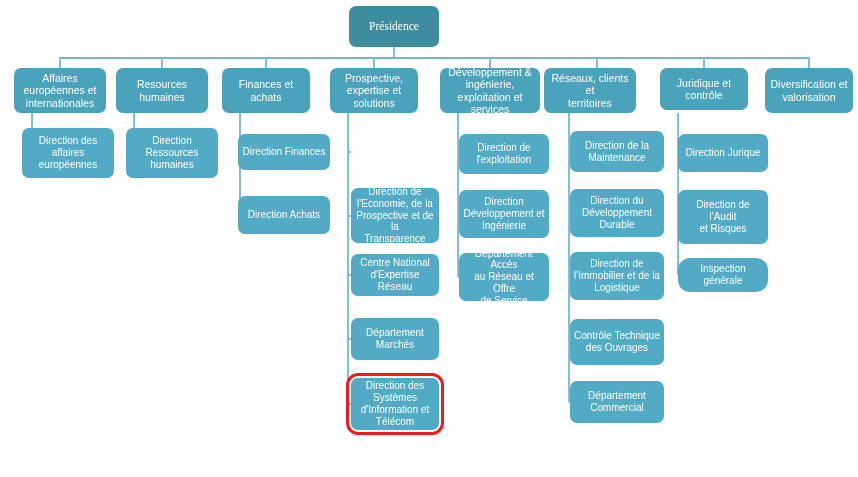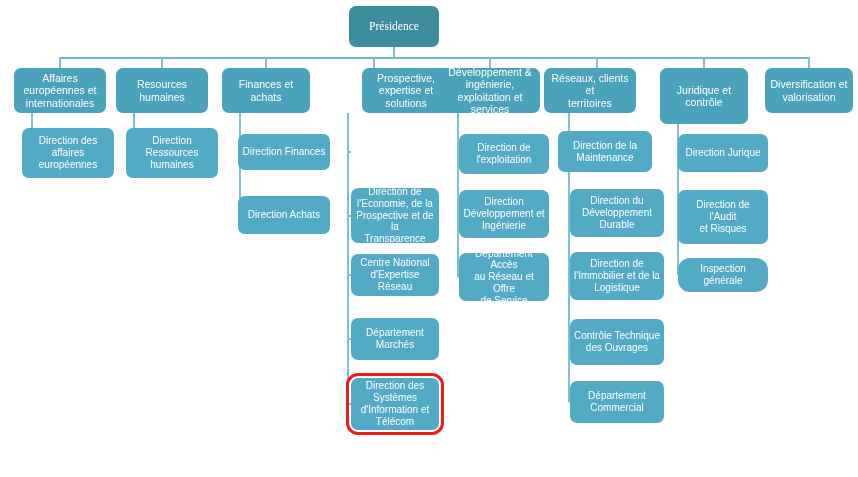--- a/index.html
+++ b/index.html
@@ -84,21 +84,21 @@
 humaines</div>
     <div class="conn v" style="left: 265px; top: 57px; width: 2px; height: 11px;"></div>
     <div class="node dept" style="left: 222px; top: 68px; width: 88px; height: 45px;">Finances et
 achats</div>
     <div class="conn v" style="left: 239px; top: 113px; width: 2px; height: 102px;"></div>
     <div class="conn h" style="left: 240px; top: 151px; height: 2px;"></div>
     <div class="node unit" style="left: 238px; top: 134px; width: 92px; height: 36px;">Direction Finances</div>
     <div class="conn h" style="left: 240px; top: 214px; height: 2px;"></div>
     <div class="node unit" style="left: 238px; top: 196px; width: 92px; height: 38px;">Direction Achats</div>
     <div class="conn v" style="left: 373px; top: 57px; width: 2px; height: 11px;"></div>
-    <div class="node dept" style="left: 330px; top: 68px; width: 88px; height: 45px; margin-left: 32px;">Prospective,
+    <div class="node dept" style="left: 330px; top: 68px; width: 88px; height: 45px;">Prospective,
 expertise et
 solutions</div>
     <div class="conn v" style="left: 347px; top: 113px; width: 2px; height: 291px;"></div>
     <div class="conn h" style="left: 348px; top: 150.5px; width: 3px; height: 2px;"></div>
     <div class="conn h" style="left: 348px; top: 214.5px; width: 3px; height: 2px;"></div>
     <div class="node unit" style="left: 351px; top: 188px; width: 88px; height: 55px;">Direction de
 l'Economie, de la
 Prospective et de la
 Transparence</div>
     <div class="conn h" style="left: 348px; top: 274px; width: 3px; height: 2px;"></div>
@@ -127,38 +127,38 @@
 Ingénierie</div>
     <div class="conn h" style="left: 458px; top: 276px; width: 1px; height: 2px;"></div>
     <div class="node unit" style="left: 459px; top: 253px; width: 90px; height: 48px;">Département Accès
 au Réseau et Offre
 de Service</div>
     <div class="conn v" style="left: 596px; top: 57px; width: 2px; height: 11px;"></div>
     <div class="node dept" style="left: 544px; top: 68px; width: 92px; height: 45px;">Réseaux, clients et
 territoires</div>
     <div class="conn v" style="left: 568px; top: 113px; width: 2px; height: 289px;"></div>
     <div class="conn h" style="left: 569px; top: 150.5px; width: 1px; height: 2px;"></div>
-    <div class="node unit" style="left: 558px; top: 131px; width: 94px; height: 41px;">Direction de la
+    <div class="node unit" style="left: 570px; top: 131px; width: 94px; height: 41px;">Direction de la
 Maintenance</div>
     <div class="conn h" style="left: 569px; top: 212px; width: 1px; height: 2px;"></div>
     <div class="node unit" style="left: 570px; top: 189px; width: 94px; height: 48px;">Direction du
 Développement
 Durable</div>
     <div class="conn h" style="left: 569px; top: 275px; width: 1px; height: 2px;"></div>
     <div class="node unit" style="left: 570px; top: 252px; width: 94px; height: 48px;">Direction de
 l'Immobilier et de la
 Logistique</div>
     <div class="conn h" style="left: 569px; top: 339px; width: 1px; height: 2px;"></div>
     <div class="node unit" style="left: 570px; top: 319px; width: 94px; height: 46px;">Contrôle Technique
 des Ouvrages</div>
     <div class="conn h" style="left: 569px; top: 401px; width: 1px; height: 2px;"></div>
     <div class="node unit" style="left: 570px; top: 381px; width: 94px; height: 42px;">Département
 Commercial</div>
     <div class="conn v" style="left: 703px; top: 57px; width: 2px; height: 11px;"></div>
-    <div class="node dept" style="left: 660px; top: 68px; width: 88px; height: 56px;">Juridique et
+    <div class="node dept" style="left: 660px; top: 68px; width: 88px; height: 42px;">Juridique et
 contrôle</div>
     <div class="conn v" style="left: 677px; top: 113px; width: 2px; height: 162px;"></div>
     <div class="conn h" style="left: 678px; top: 152px; width: 0px; height: 2px;"></div>
     <div class="node unit" style="left: 678px; top: 134px; width: 90px; height: 38px;">Direction Jurique</div>
     <div class="conn h" style="left: 678px; top: 210px; width: 0px; height: 2px;"></div>
     <div class="node unit" style="left: 678px; top: 190px; width: 90px; height: 54px;">Direction de l'Audit
 et Risques</div>
     <div class="conn h" style="left: 678px; top: 274px; width: 0px; height: 2px;"></div>
     <div class="node unit" style="left: 678px; top: 258px; width: 90px; height: 34px; border-radius: 12px;">Inspection générale</div>
     <div class="conn v" style="left: 808px; top: 57px; width: 2px; height: 11px;"></div>

